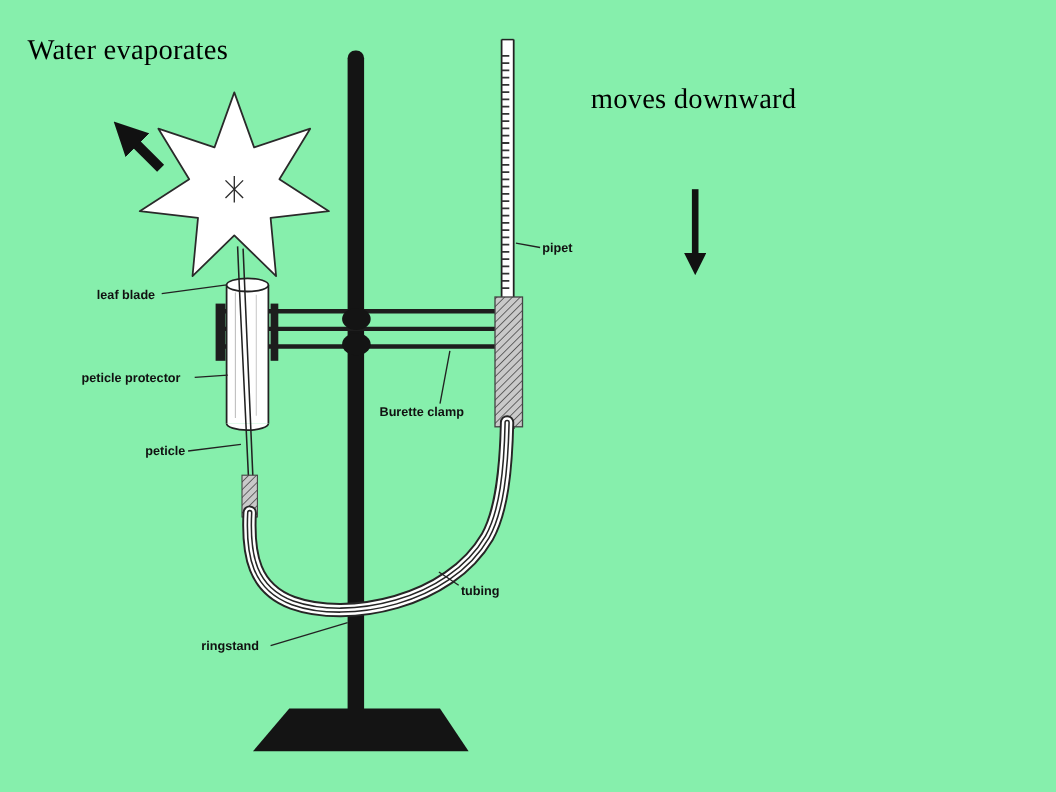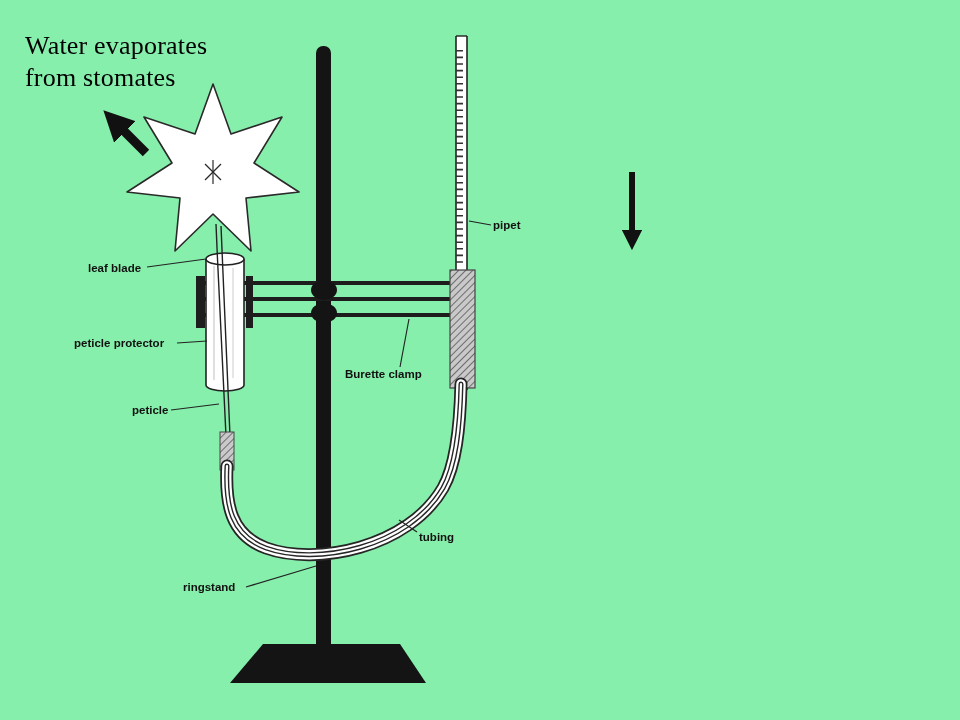--- a/index.html
+++ b/index.html
@@ -27,24 +27,24 @@
     fill:#111111;
   }
 </style>
 </head>
 <body>
 
 <div class="slide">
 
   <div class="annot annot-left">
     <div>Water evaporates</div>
-    <div>from stomates</div>
   </div>
 
   <div class="annot annot-right">
+    <div>moves downward</div>
   </div>
 
   <svg class="diagram-svg" width="960" height="720" viewBox="0 0 960 720">
     <defs>
       <pattern id="hatch" width="5" height="5" patternUnits="userSpaceOnUse" patternTransform="rotate(45)">
         <rect width="5" height="5" fill="#c9c9c9"></rect>
         <line x1="0" y1="0" x2="0" y2="5" stroke="#555555" stroke-width="1.6"></line>
       </pattern>
       <marker id="arrowhead" viewBox="0 0 10 10" refX="6" refY="5" markerWidth="3.4" markerHeight="3.4" orient="auto">
         <path d="M 0 0 L 10 5 L 0 10 z" fill="#111111"></path>

